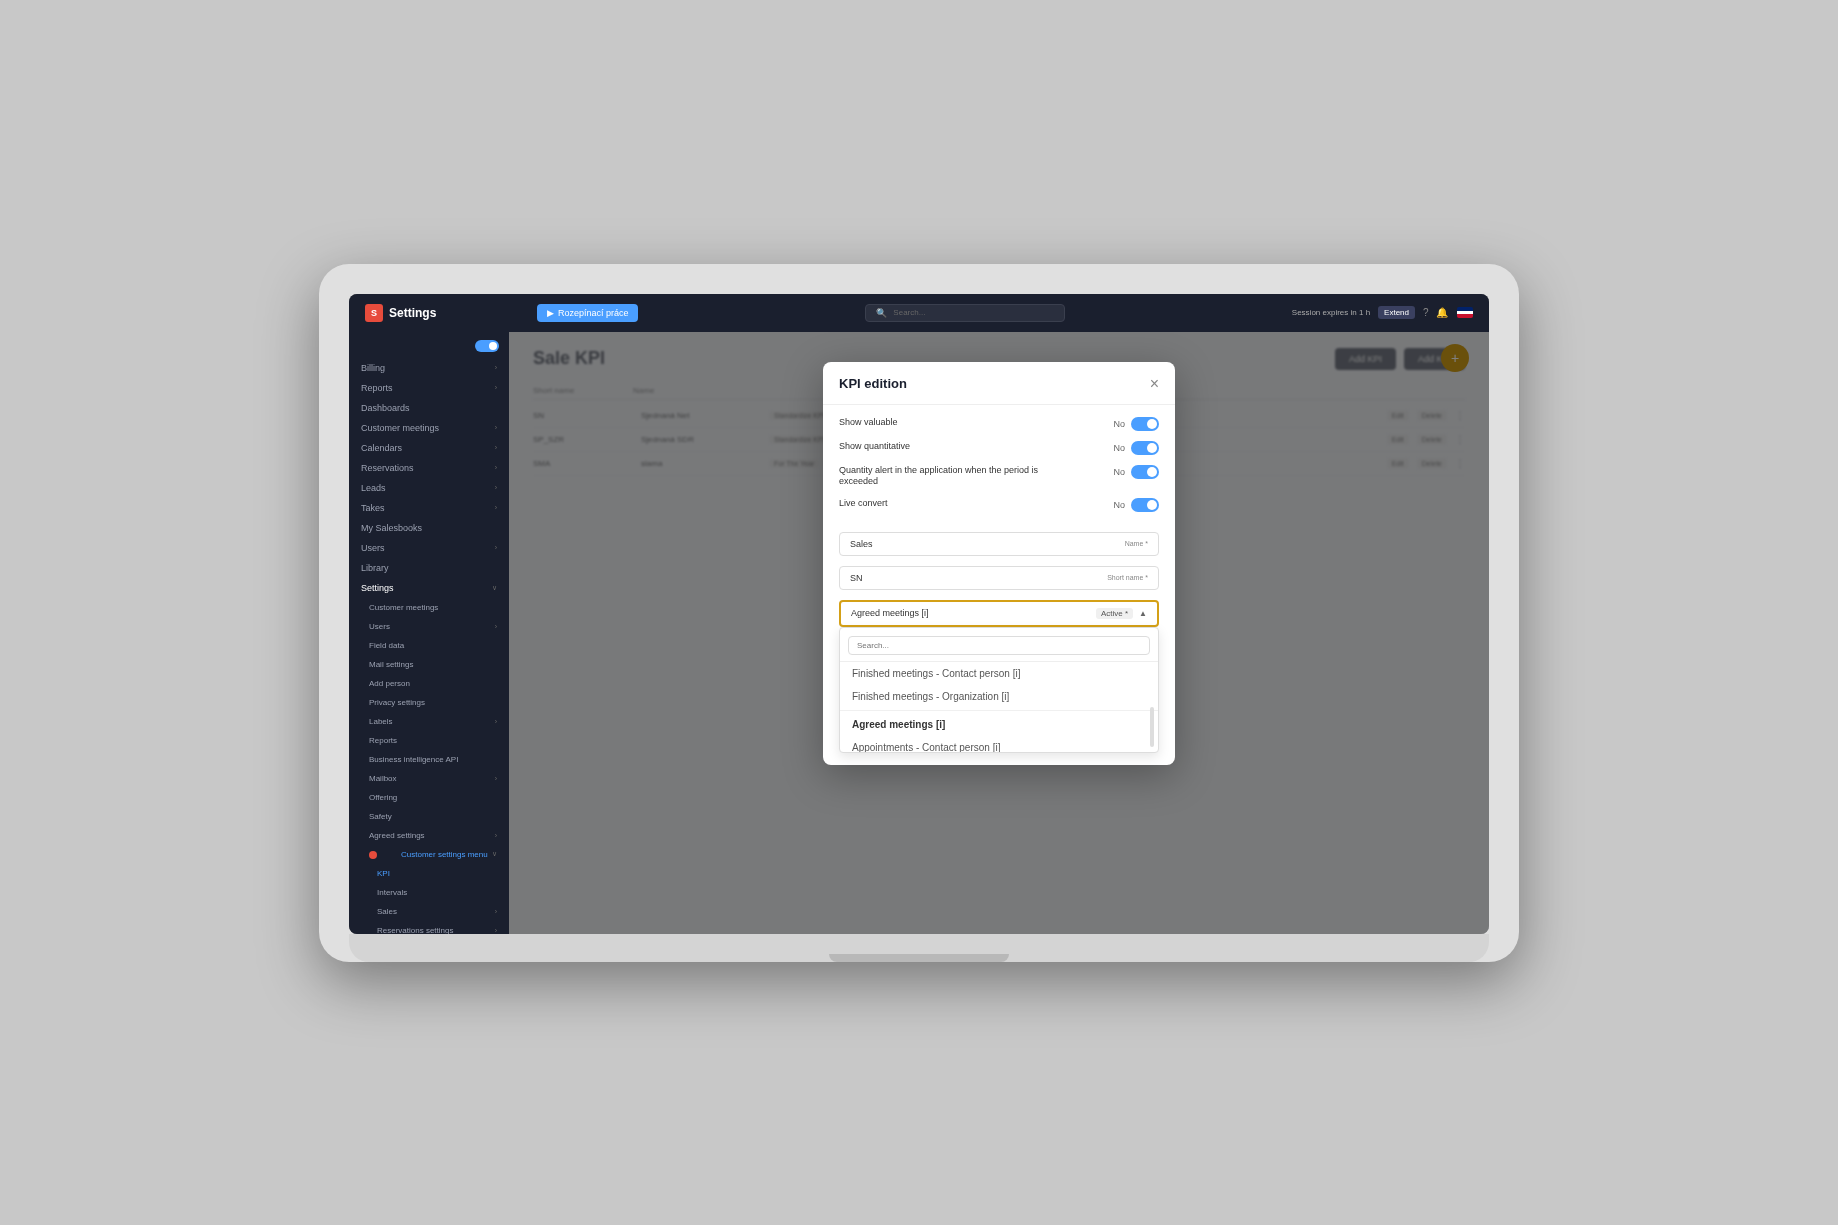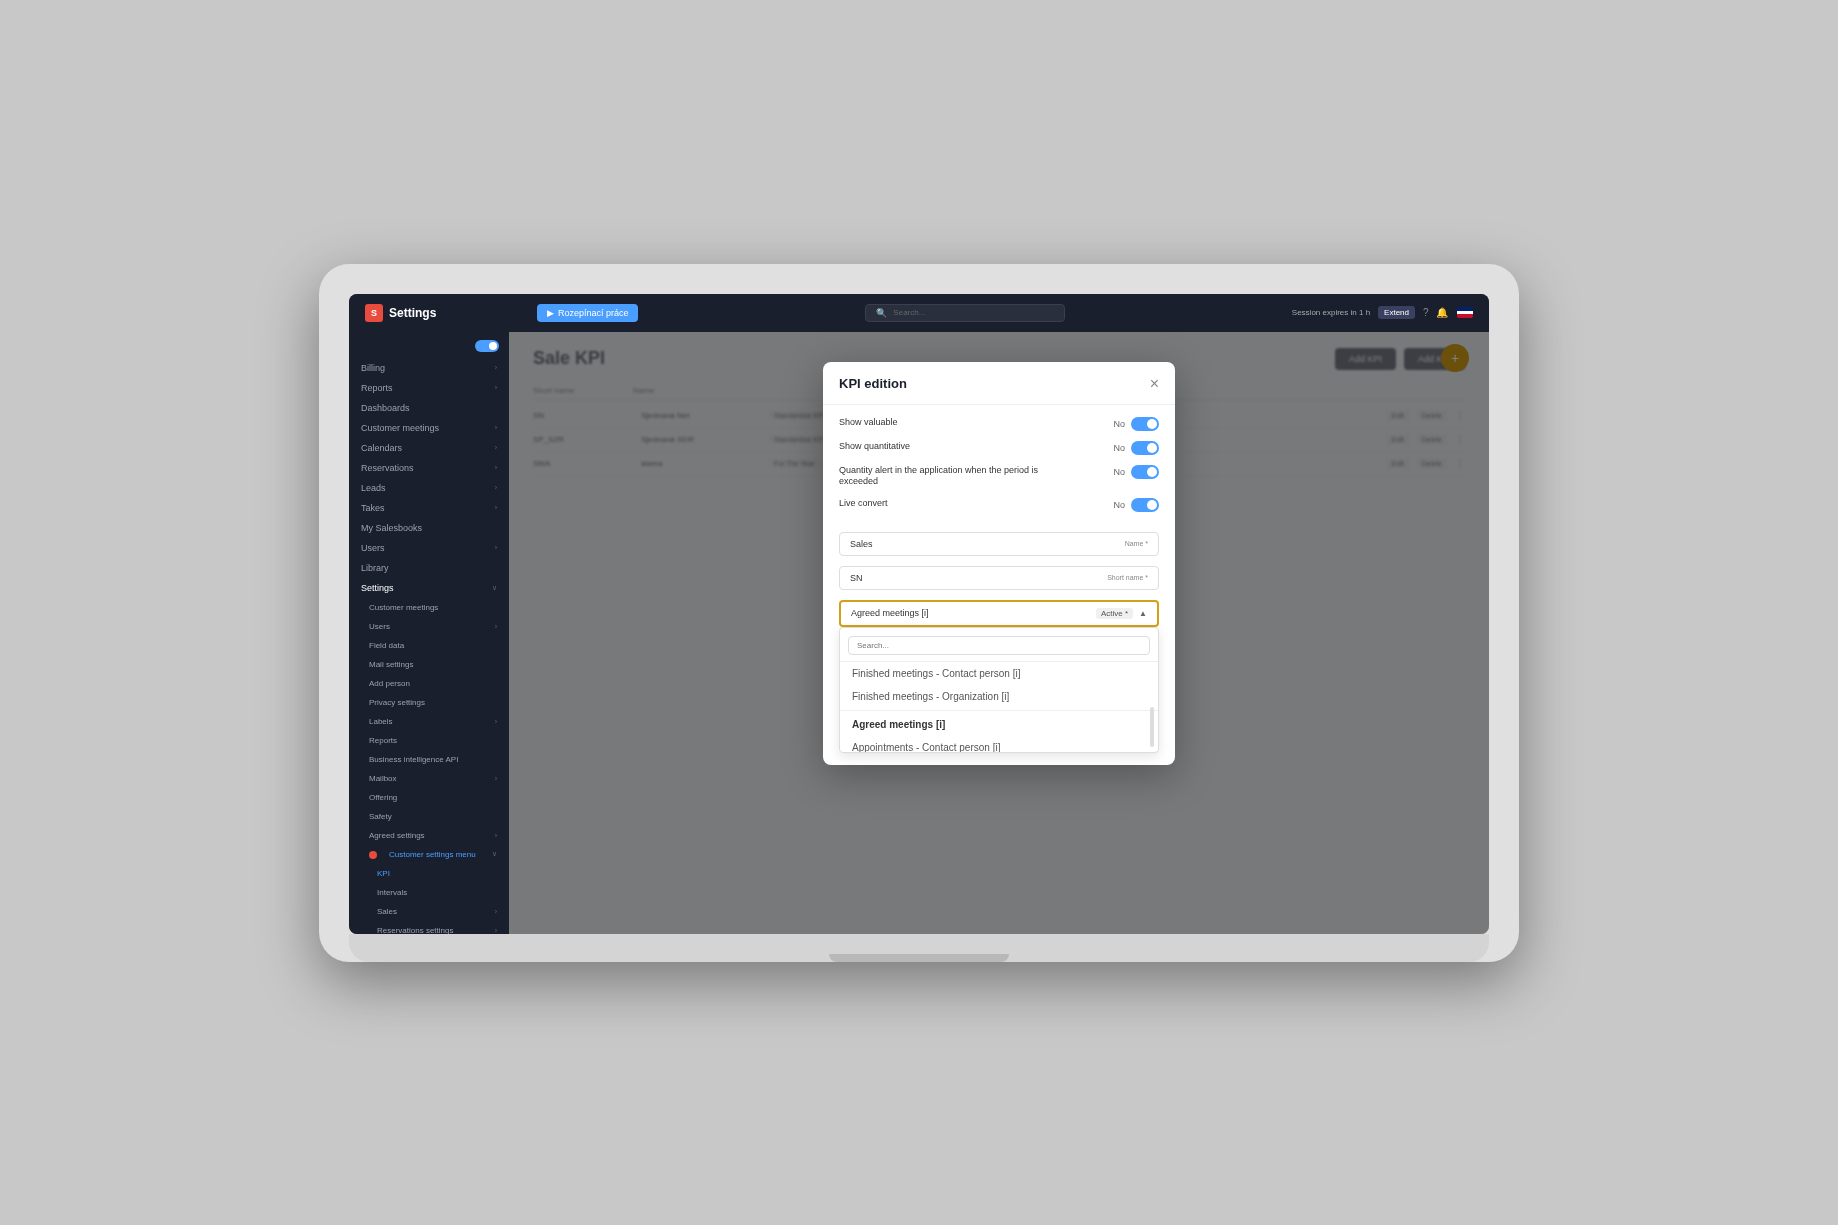--- a/index.html
+++ b/index.html
@@ -650,21 +650,21 @@
             <span>Offering</span>
           </div>
           <div class="sidebar-item indented">
             <span>Safety</span>
           </div>
           <div class="sidebar-item indented">
             <span>Agreed settings</span>
             <span class="chevron">›</span>
           </div>
           <div class="sidebar-item indented highlighted">
-            <div style="display:flex;align-items:flex-end;gap:8px;">
+            <div style="display:flex;align-items:flex-end;gap:20px;">
               <div class="sidebar-red-dot"></div>
               <span>Customer settings menu</span>
             </div>
             <span class="chevron">∨</span>
           </div>
           <div class="sidebar-item indented2 active">
             <span style="color:#4a9eff;">KPI</span>
           </div>
           <div class="sidebar-item indented2">
             <span>Intervals</span>

